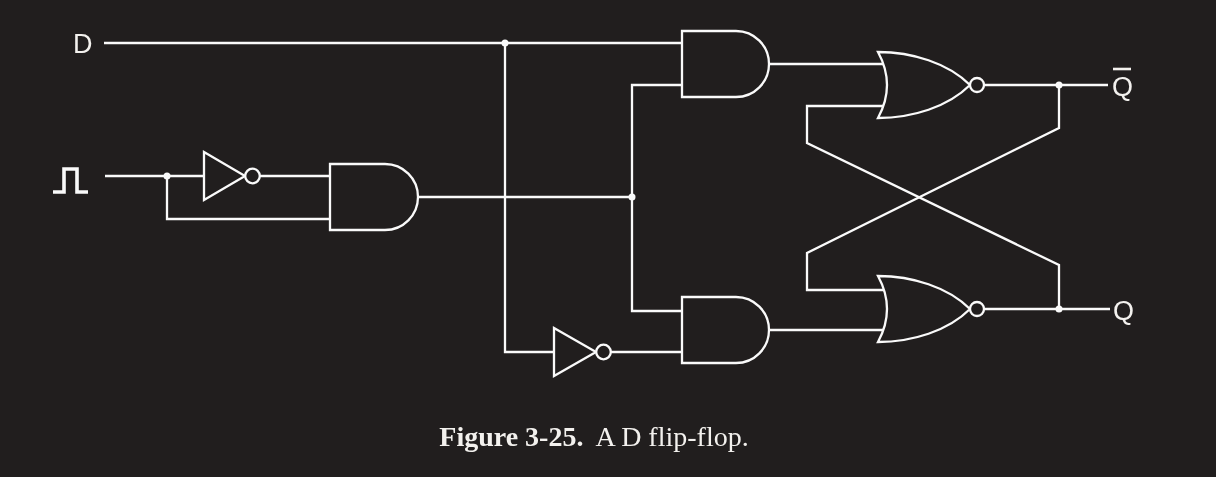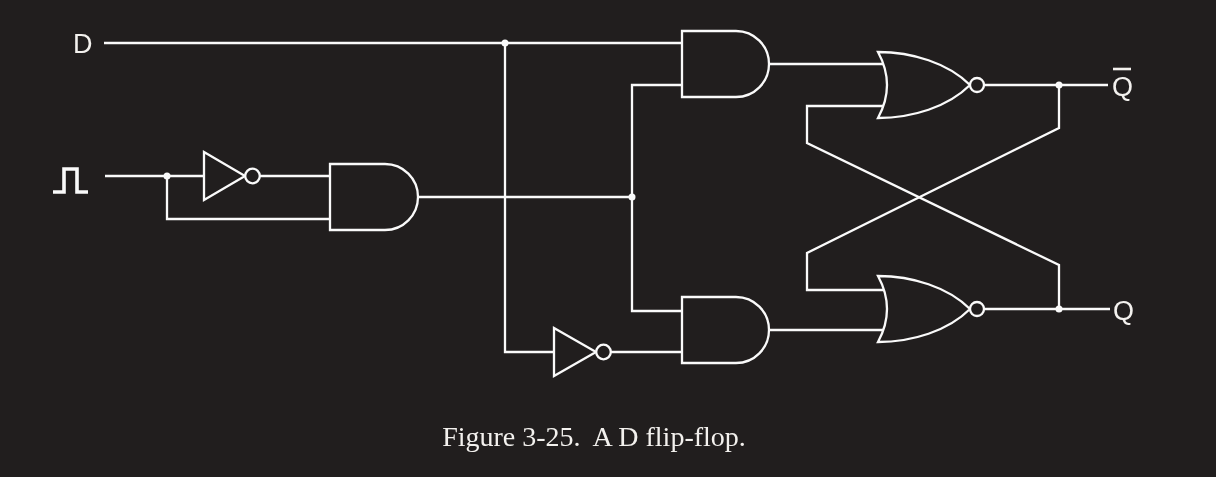--- a/index.html
+++ b/index.html
@@ -28,21 +28,21 @@
     left: 0;
     top: 421px;
     width: 1216px;
     text-align: center;
     color: #f3f1ee;
     font-family: "Liberation Serif", serif;
     font-size: 28px;
     padding-right: 28px;
     box-sizing: border-box;
   }
-  #caption .fig-label { font-weight: normal; margin-top: 42px; }
+  #caption .fig-label { font-weight: bold; margin-top: 42px; }
   #caption .fig-text { margin-left: 12px; margin-top: 21px; }
 </style>
 </head>
 <body>
 
 <div id="page">
 
   <svg id="circuit-svg" width="1216" height="477" viewBox="0 0 1216 477">
 
     <path class="wire" d="M104,43 H682"></path>

